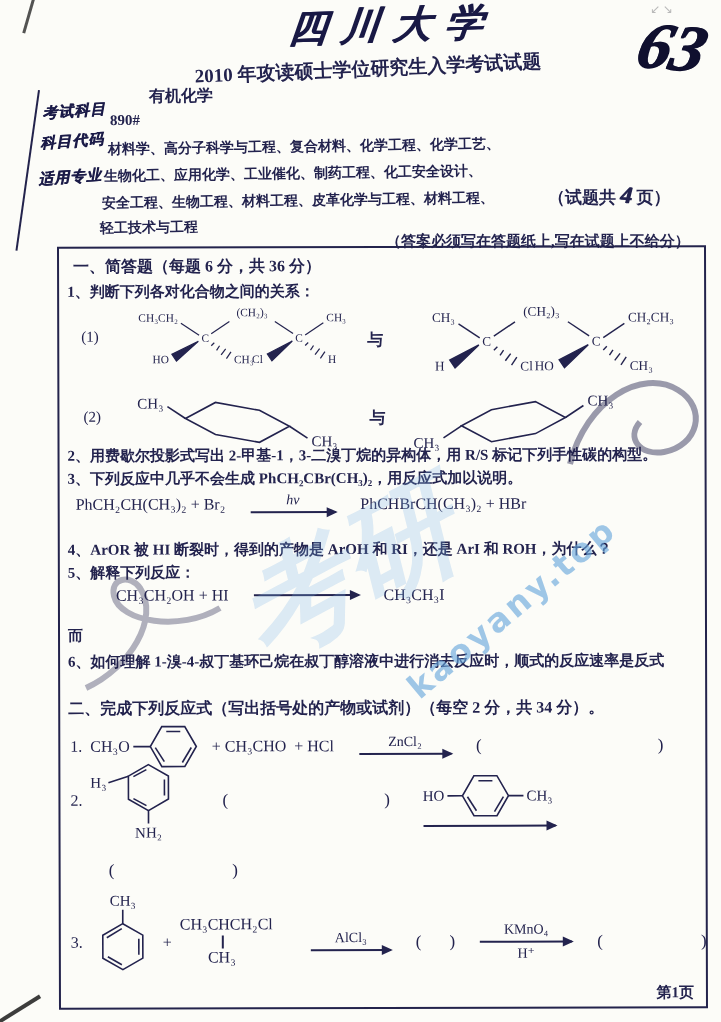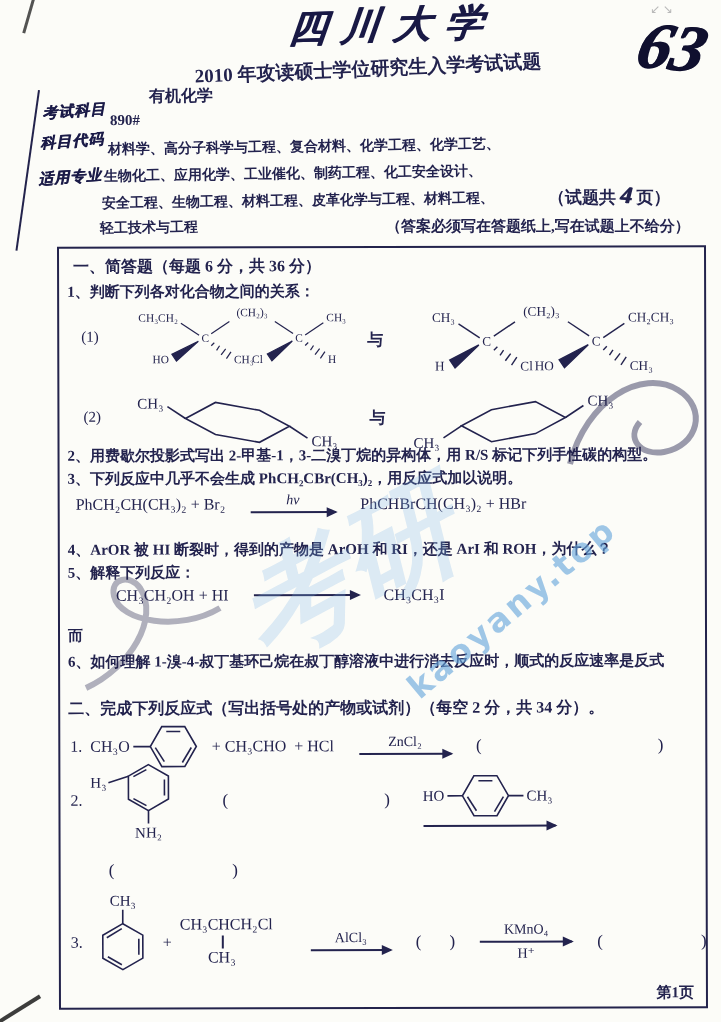--- a/index.html
+++ b/index.html
@@ -16,21 +16,21 @@
   .score{right:16px;top:14px;font-size:66px;font-weight:bold;font-style:italic;color:#10102f;
          transform:rotate(5deg) skewX(-10deg);text-shadow:1.5px 0 0 currentColor,0 1px 0 currentColor;line-height:1;}
   .expand{left:650px;top:2px;font-size:12px;color:#b9b9b9;letter-spacing:3px;font-family:"DejaVu Sans",sans-serif;cursor:pointer;}
   .subtitle{left:148px;top:56px;width:440px;text-align:center;font-size:19px;font-weight:bold;
             transform:rotate(-2.5deg);}
   .hand-label{font-size:15px;font-weight:bold;font-style:italic;transform:rotate(-4deg);color:#1b1b48;
               text-shadow:.6px 0 0 currentColor;letter-spacing:1px;}
   .fld{font-weight:bold;font-size:14px;transform:rotate(-0.8deg);white-space:nowrap;}
   .pages-note{left:548px;top:182px;font-size:17px;font-weight:bold;white-space:nowrap;}
   .pages-note .hand4{font-size:24px;font-style:italic;text-shadow:1px 0 0 currentColor;display:inline-block;transform:rotate(4deg);}
-  .answer-note{left:386px;top:217px;font-size:15px;font-weight:bold;white-space:nowrap;text-align:center;}
+  .answer-note{left:386px;top:232px;font-size:15px;font-weight:bold;white-space:nowrap;text-align:center;}
 
   
   #qbox{left:58px;top:246px;width:645px;height:759px;border:2px solid #23234c;transform:rotate(-0.15deg);background:transparent;}
   .cn{font-size:15px;font-weight:bold;white-space:nowrap;}
   .formula{font-size:16px;white-space:nowrap;}
   .paren{font-size:17px;}
   .row{display:flex;align-items:center;gap:8px;}
   .sp{display:inline-block;height:1px;}
 
   

